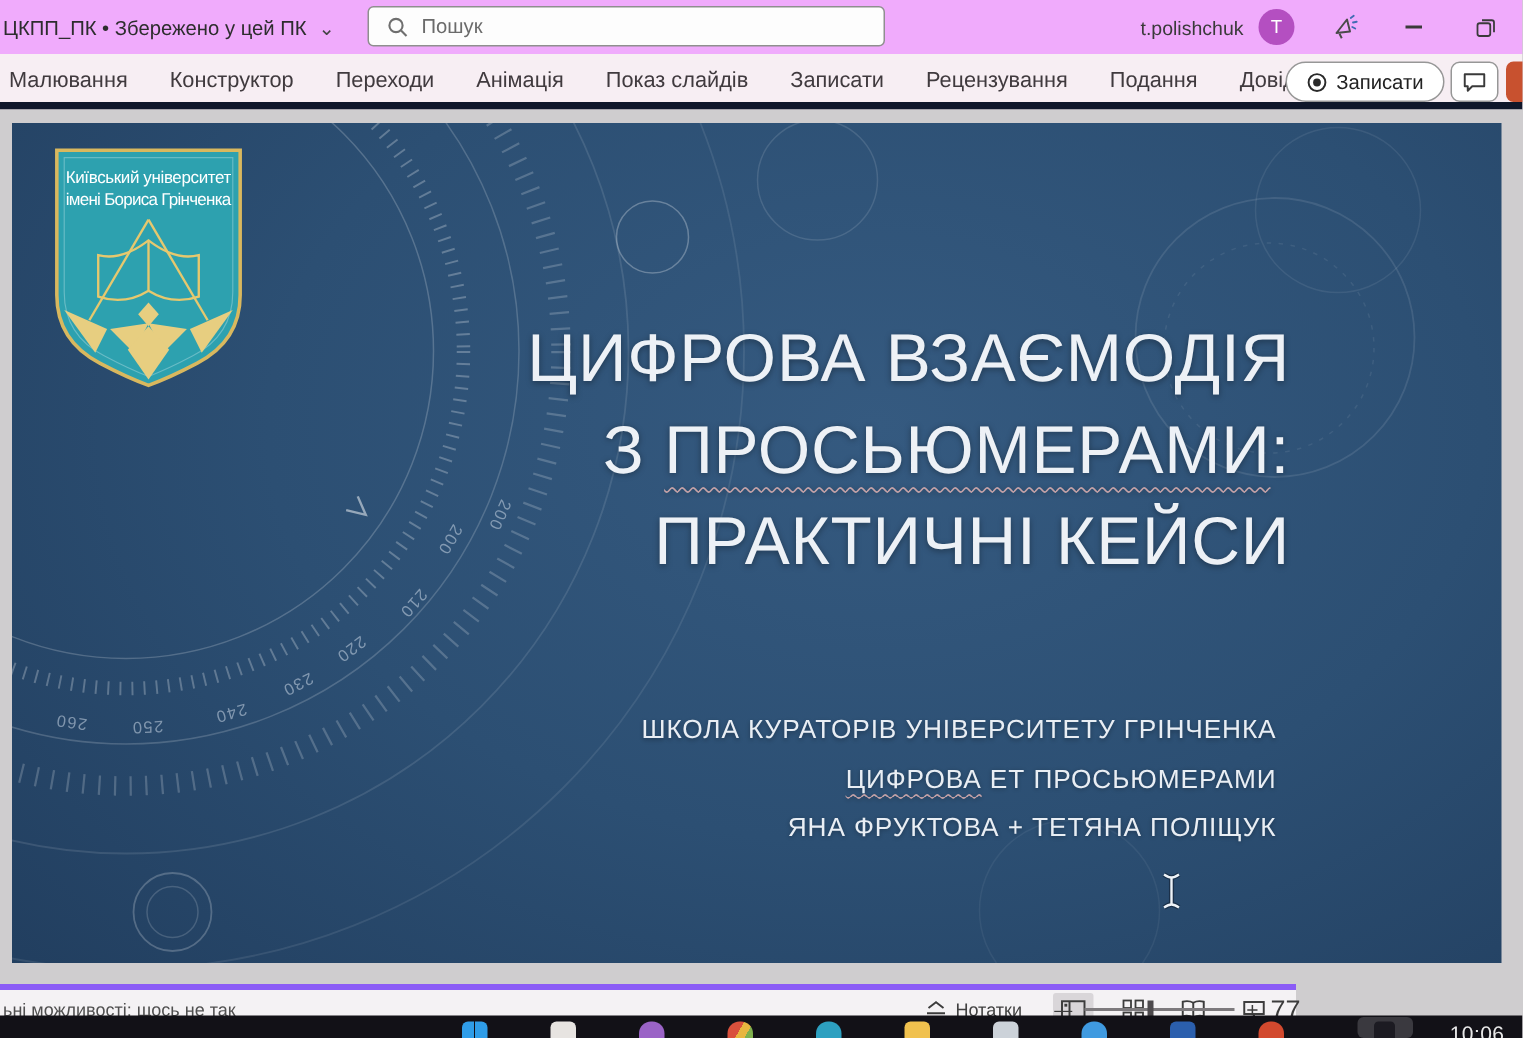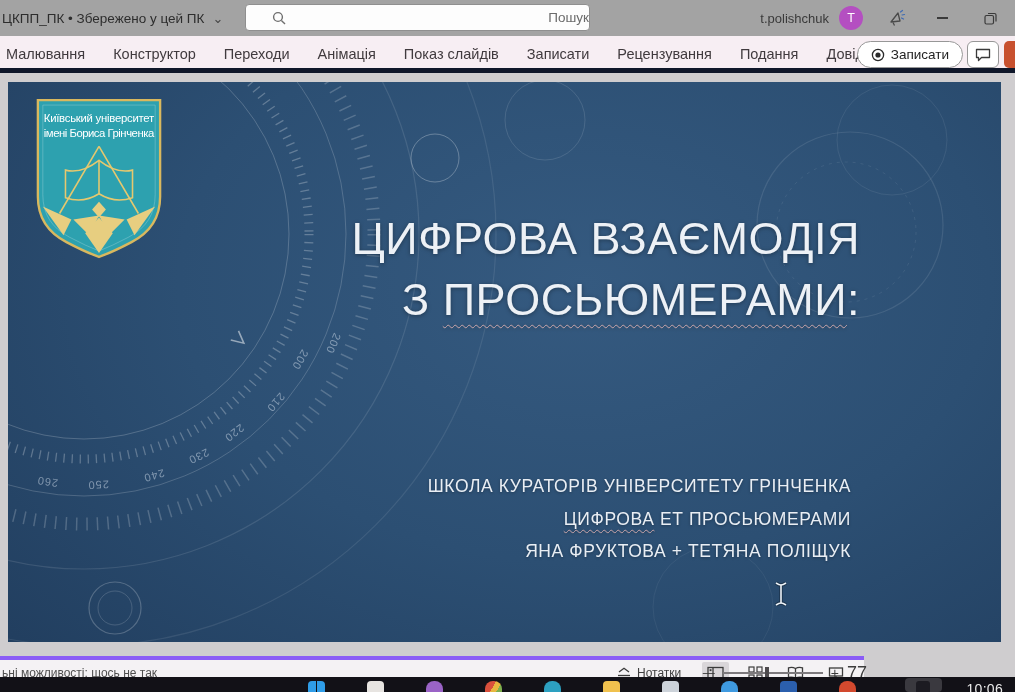--- a/index.html
+++ b/index.html
@@ -1,27 +1,27 @@
 <!DOCTYPE html>
 <html><head>
 <meta charset="utf-8">
 <style>
   * { margin:0; padding:0; box-sizing:border-box; }
   html,body { width:1015px; height:692px; overflow:hidden; }
   body { font-family:"Liberation Sans", sans-serif; position:relative; background:#cfcdcf; }
   .screen { position:absolute; inset:0; width:1015px; height:692px; }
 
   
-  .titlebar { position:absolute; left:0; top:0; width:1015px; height:36px; background:#a3a3a3; }
+  .titlebar { position:absolute; left:0; top:0; width:1015px; height:36px; background:#f0abfc; }
   .doc-title { position:absolute; left:2px; top:0; height:36px; display:flex; align-items:center; gap:6px;
                font-size:13.5px; color:#2d2d2d; white-space:nowrap; cursor:default; }
   .chev { font-size:13px; color:#444; margin-left:2px; }
   .searchbox { position:absolute; left:245px; top:4px; width:345px; height:27px; background:#fdfdfd;
                border:1px solid #8f8f8f; border-radius:4px; display:flex; align-items:center; gap:9px;
-               padding-left:26px;justify-content:space-between; }
+               padding-left:12px; }
   .searchbox span { font-size:13.5px; color:#6b6b6b; }
   .tb-right { position:absolute; right:0; top:0; height:36px; display:flex; align-items:center; }
   .user-name { font-size:13px; color:#3a3a3a; margin-right:10px; }
   .avatar { width:24px; height:24px; border-radius:50%; background:#b44fc1; color:#fff; font-size:12.5px;
             display:flex; align-items:center; justify-content:center; margin-right:20px; }
   .tb-icon-btn { width:28px; height:28px; display:flex; align-items:center; justify-content:center; margin-right:16px; }
   .win-btn { width:30px; height:30px; display:flex; align-items:center; justify-content:center; margin-right:18px; }
   .min-bar { width:11px; height:1.6px; background:#3a3a3a; }
 
   
@@ -214,20 +214,21 @@
             <polygon points="98,126 127,113 106,142"></polygon>
             <polygon points="42,126 13,113 34,142"></polygon>
             <polygon points="70,124 84,140 70,160 56,140"></polygon>
           </g>
         </svg>
       </div>
 
       <div class="title-block">
         <div>ЦИФРОВА ВЗАЄМОДІЯ</div>
         <div><span>З </span><span class="squiggle-big">ПРОСЬЮМЕРАМИ</span><span>:</span></div>
+        <div>ПРАКТИЧНІ КЕЙСИ</div>
       </div>
 
       <div class="subtitle-block">
         <div>ШКОЛА КУРАТОРІВ УНІВЕРСИТЕТУ ГРІНЧЕНКА</div>
         <div><span class="squiggle-small">ЦИФРОВА</span><span> ЕТ ПРОСЬЮМЕРАМИ</span></div>
         <div>ЯНА ФРУКТОВА + ТЕТЯНА ПОЛІЩУК</div>
       </div>
 
       <div class="ibeam">
         <svg width="16" height="28" viewBox="0 0 16 28">

